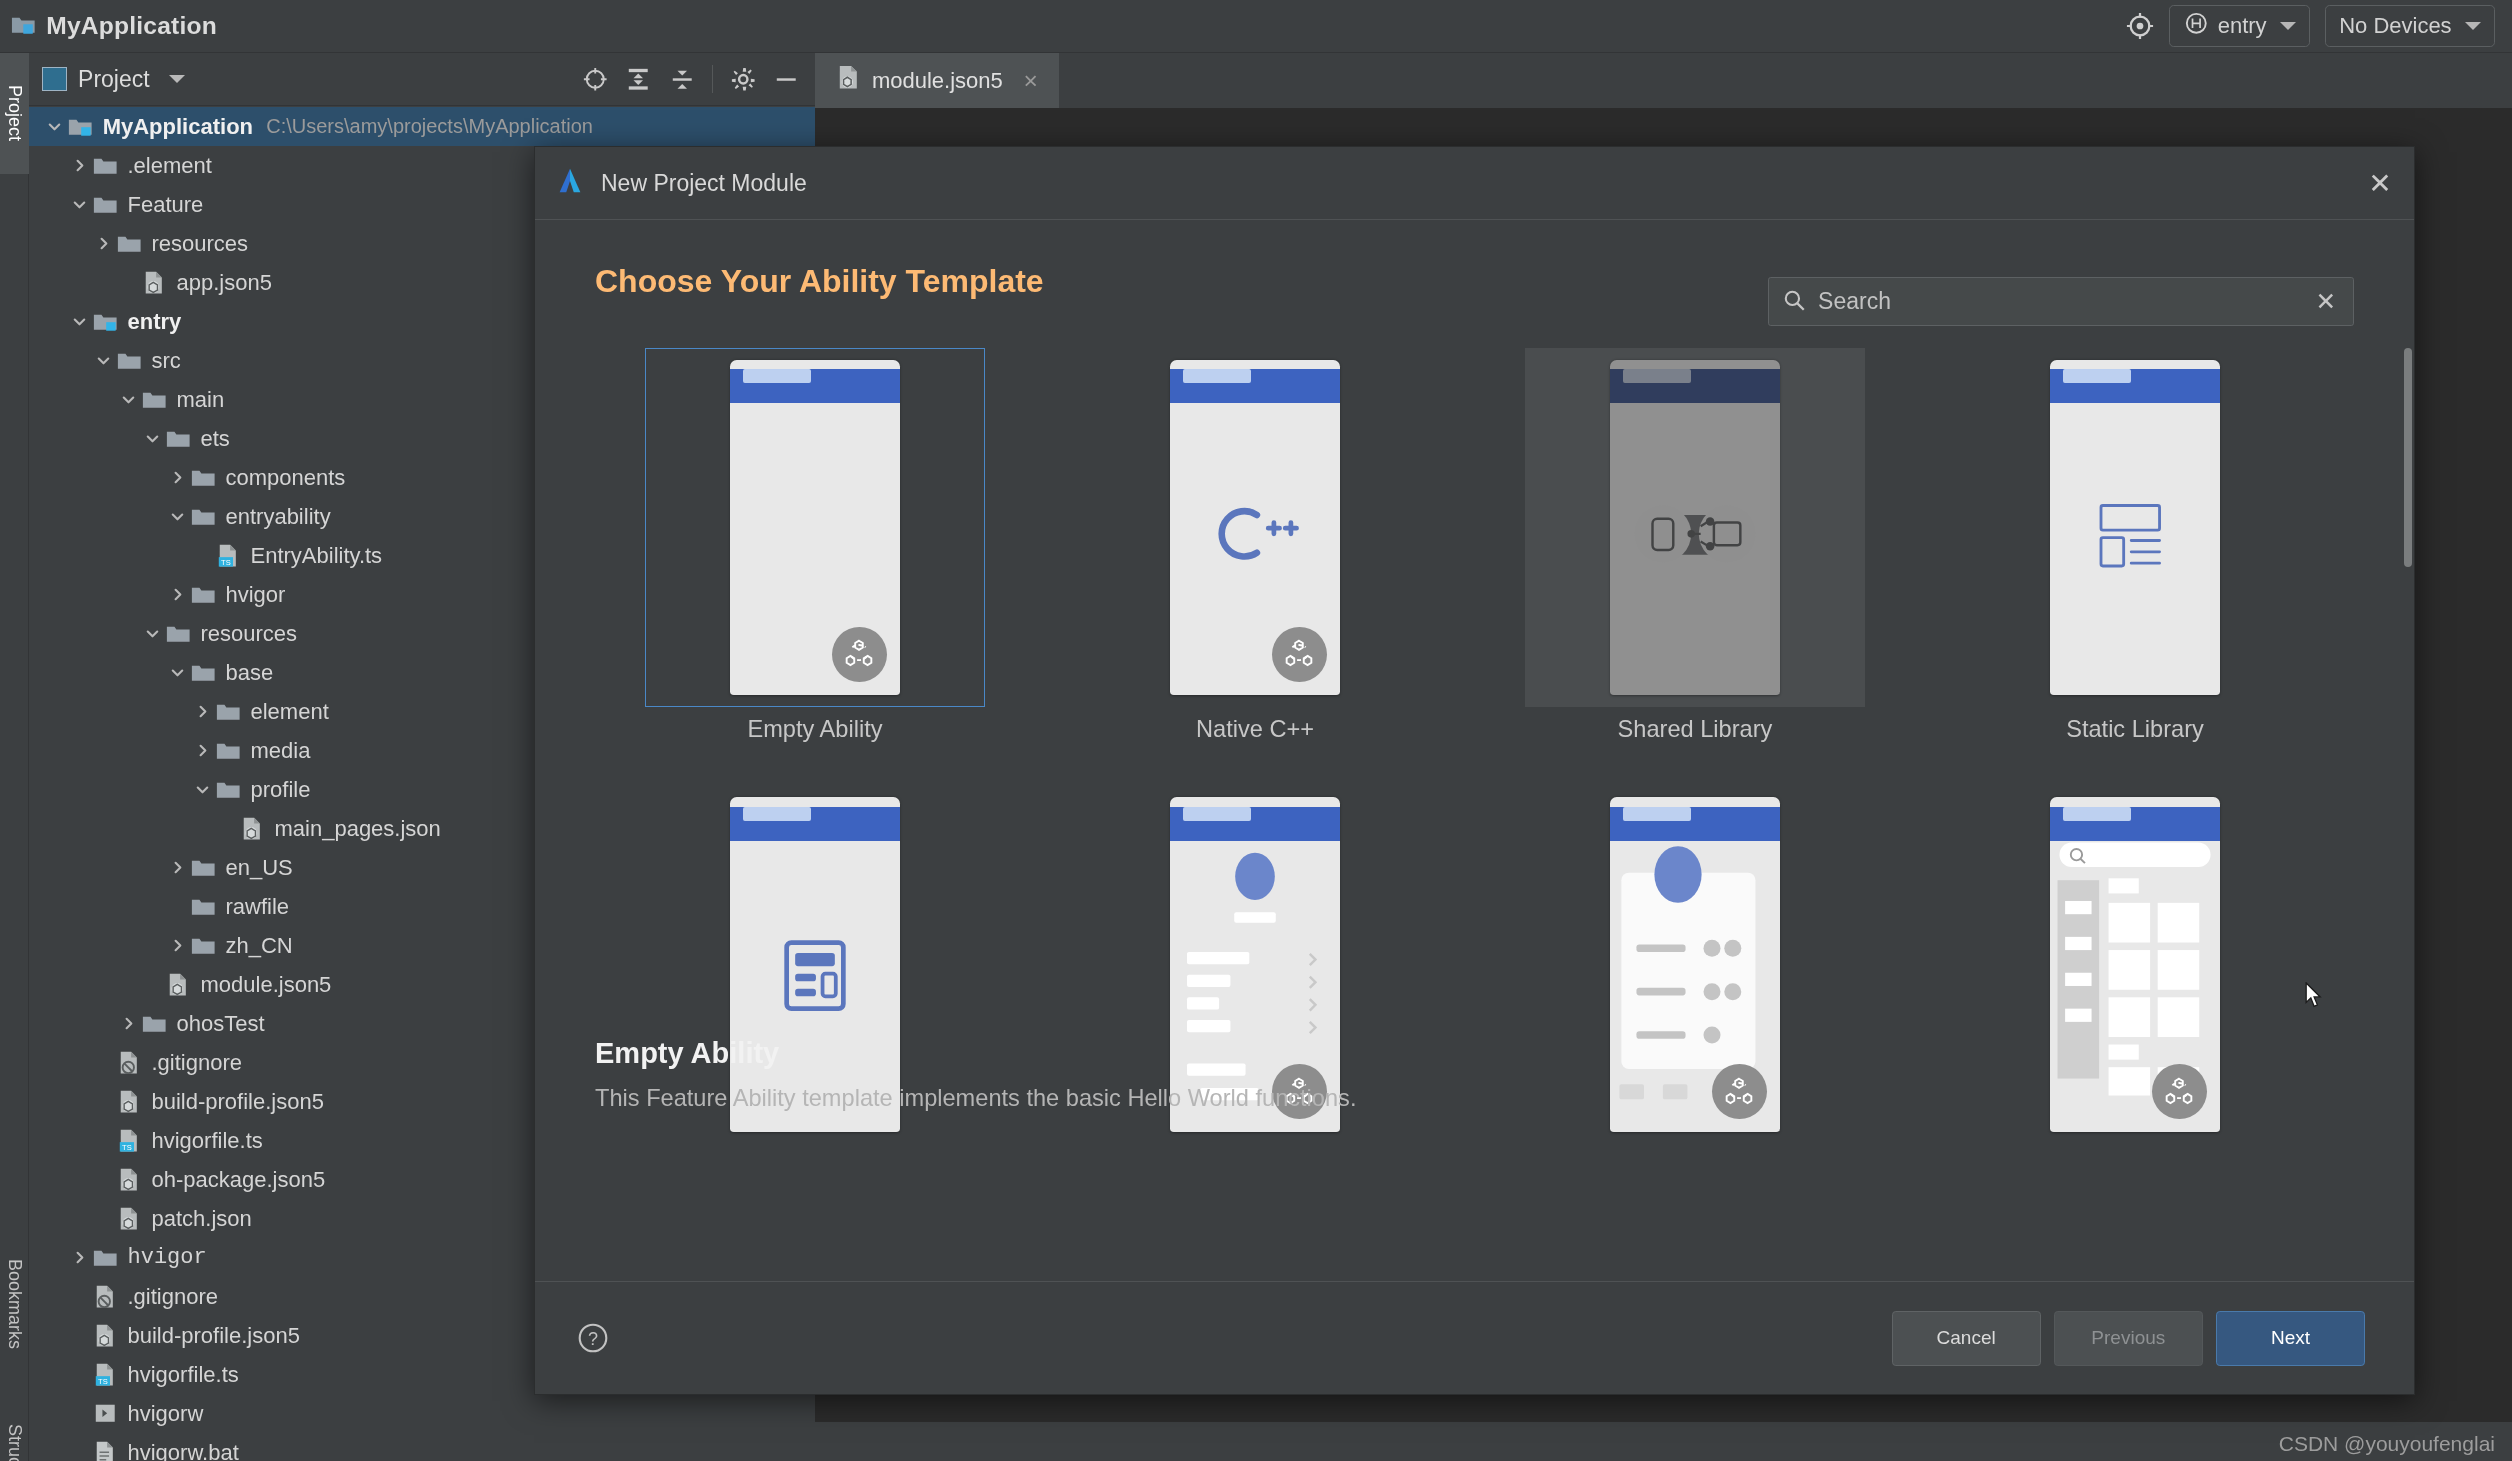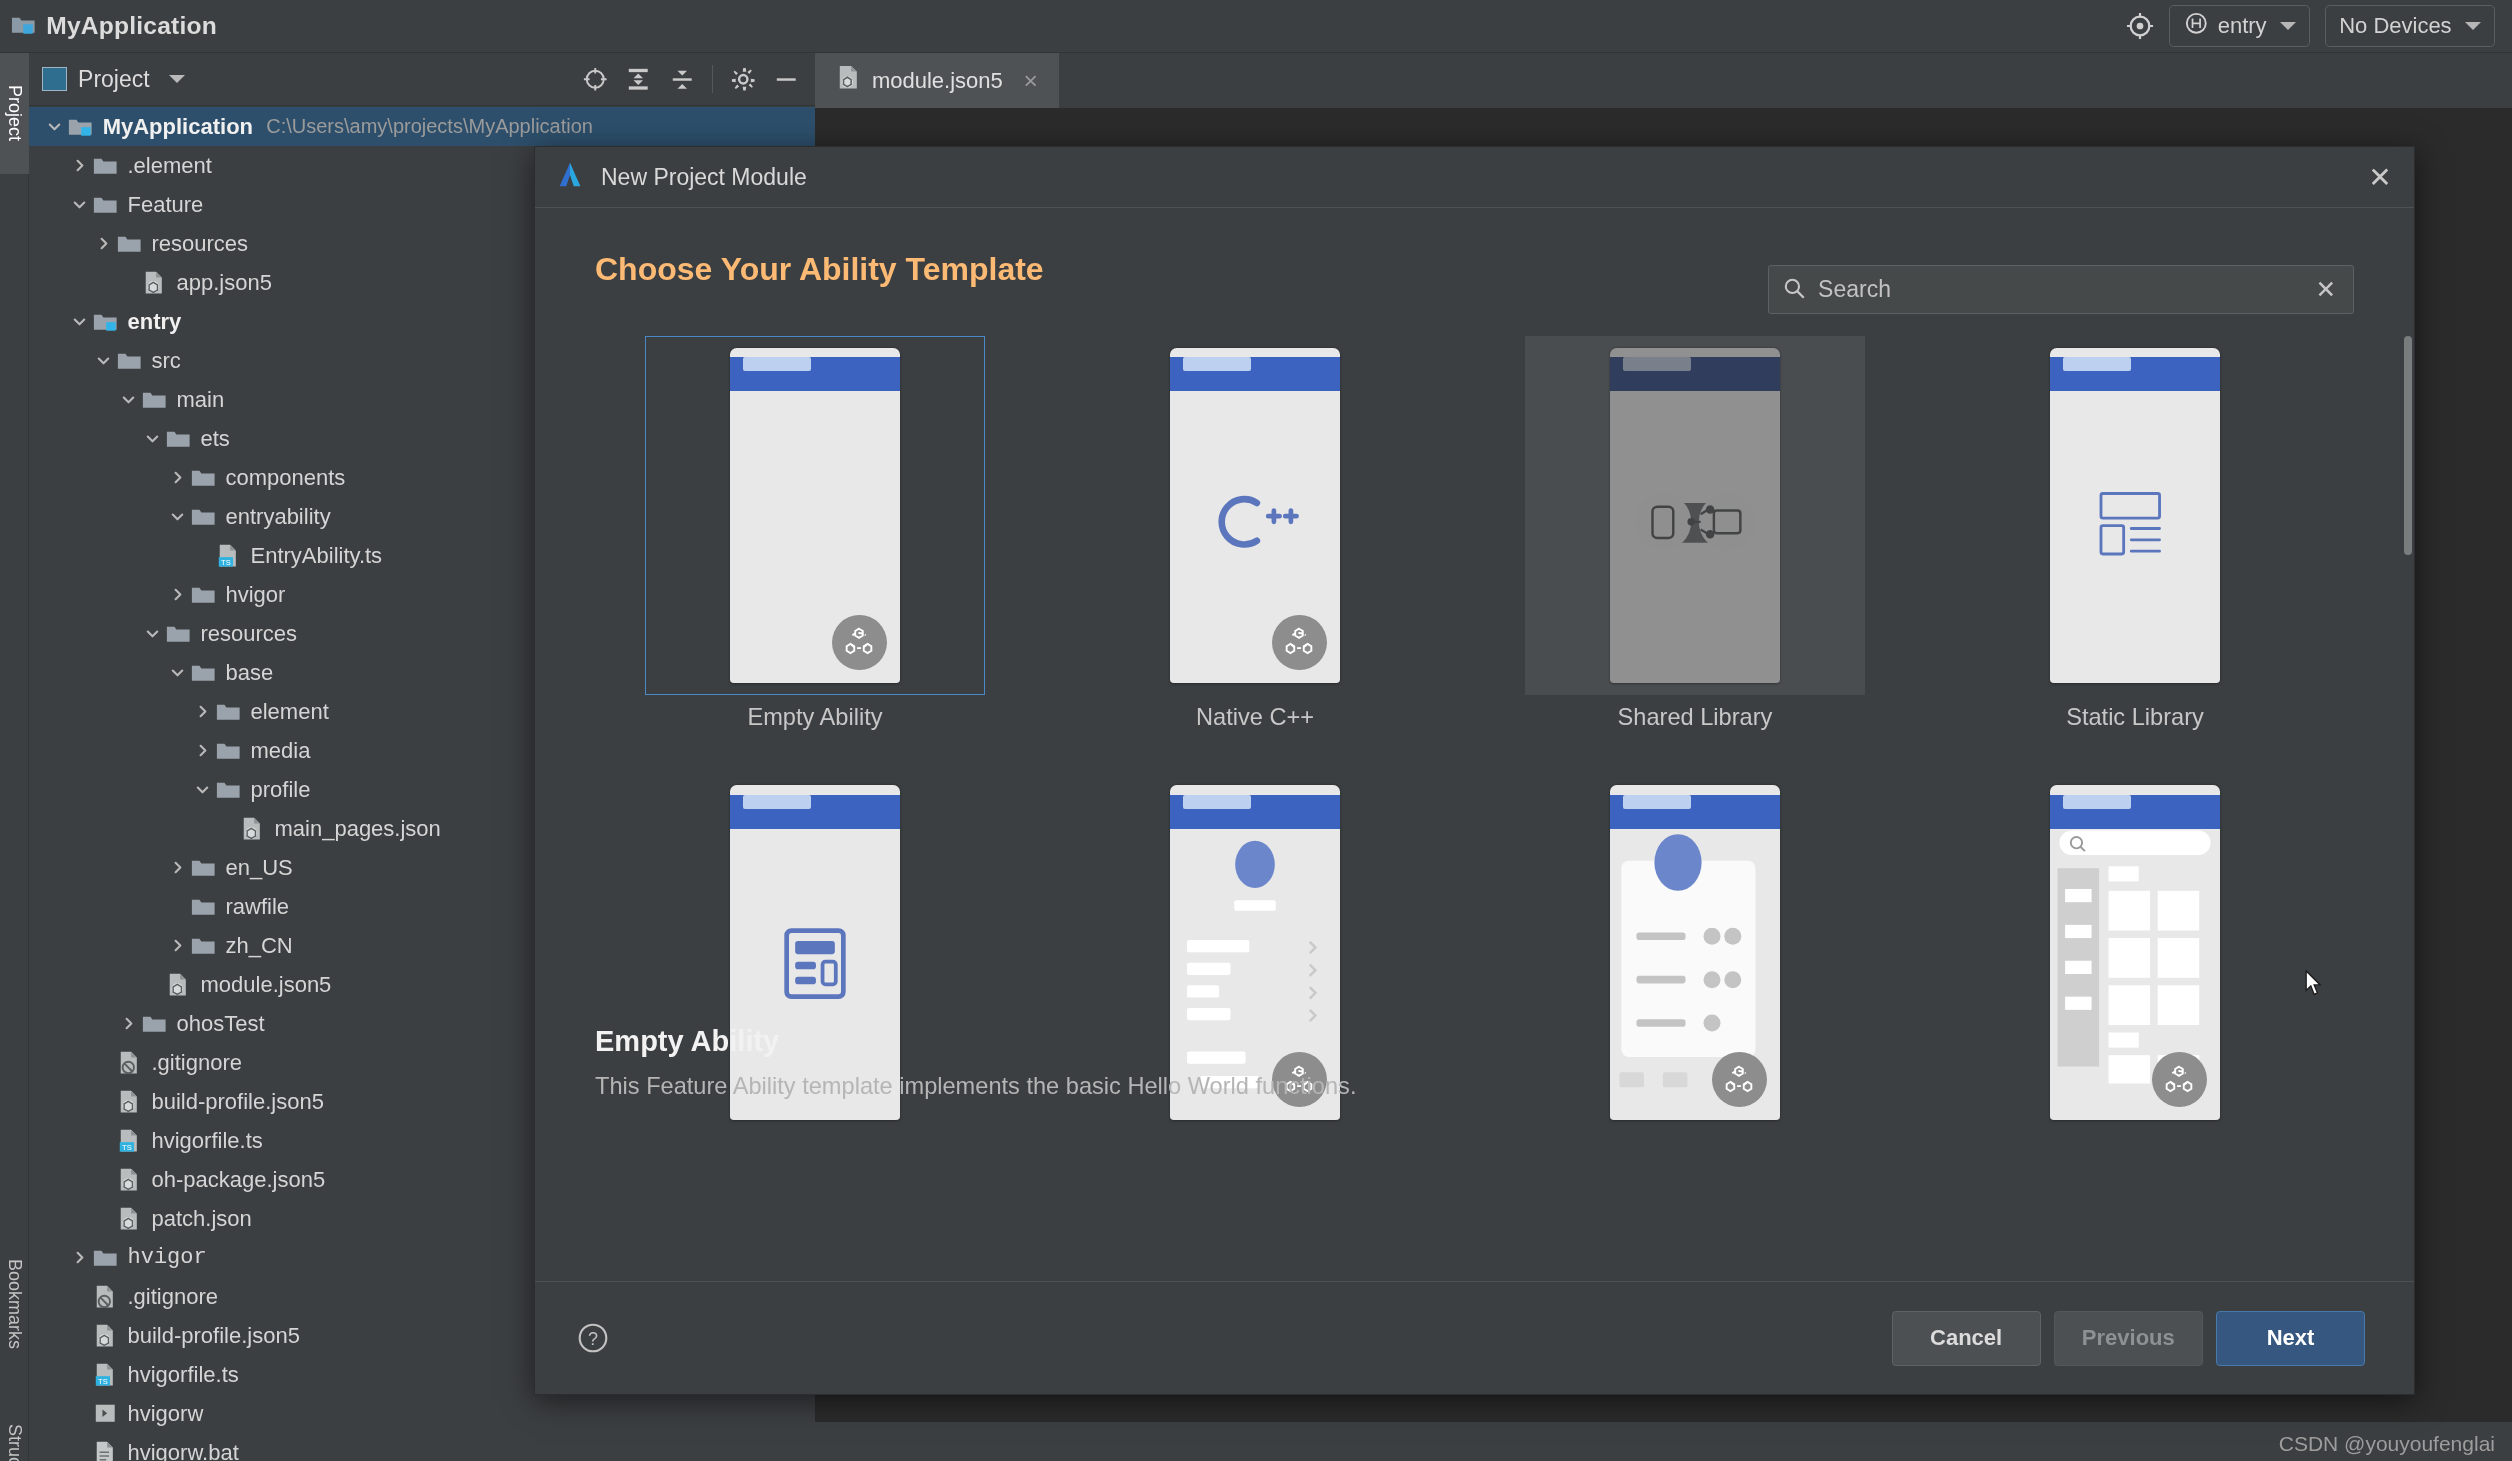--- a/index.html
+++ b/index.html
@@ -78,21 +78,21 @@
   .status-bar { position:absolute; left: 0; bottom: 0; width: 1697px; height: 40px; background: #3c3f41; }
   .watermark { position: absolute; right: 17px; bottom: 5.7px; color: #9d9d9d; font-size: 21px; }
 
   
   .dialog {
     position: absolute; left: 534px; top: 146px; width: 1881px; height: 1249px;
     background: #3c3f41; border: 0.9px solid #2b2d2e;
     box-shadow: 0 5.7px 28px rgba(0,0,0,.55);
     display: flex; flex-direction: column;
   }
-  .dlg-titlebar { height: 61px; display: flex; align-items: center; padding: 0 15px 0 19px; border-bottom: 0.9px solid #4f5254; }
+  .dlg-titlebar { height: 73px; display: flex; align-items: center; padding: 0 15px 0 19px; border-bottom: 0.9px solid #4f5254; }
   .dlg-title { color: #d9d9d9; font-size: 23px; margin-left: 15px; }
   .dlg-close { margin-left: auto; width: 38px; height: 38px; display: flex; align-items: center; justify-content: center; color: #c9c9c9; font-size: 28px; }
   .dlg-body { position: relative; flex: 1; padding: 0 60px; }
   .heading { color: #fdba74; font-size: 32px; font-weight: 700; margin-top: 43px; }
 
   .search-wrap {
     position: absolute; right: 60px; top: 57px; width: 586px; height: 49px;
     background: #45494a; border: 0.9px solid #5d6163; border-radius: 2.8px;
     display: flex; align-items: center; padding: 0 13.2px;
   }
@@ -117,22 +117,22 @@
   .scrollbar-track { position: absolute; right: 0px; top: 128px; width: 11.3px; height: 652px; }
   .scrollbar-thumb { position: absolute; right: 1.9px; top: 0px; width: 8.5px; height: 219px; background: #7a7d7e; border-radius: 4.7px; }
 
   .detail { position: absolute; left: 60px; top: 817px; width: 1417px; }
   .detail-title { color: #f2f2f2; font-size: 29px; font-weight: 700; }
   .detail-desc { color: #b5b5b5; font-size: 23.6px; margin-top: 15px; }
 
   .dlg-footer { height: 113px; border-top: 0.9px solid #4f5254; display: flex; align-items: center; padding: 0 49px 0 38px; }
   .help-btn { width: 40px; height: 40px; display:flex; align-items:center; justify-content:center; }
   .btns { margin-left: auto; display: flex; align-items: center; gap: 13.2px; }
-  .btn { height: 55px; min-width: 149px; padding: 0 24.6px; border-radius: 3.8px; font-size: 22px;
-         display: flex; align-items: center; justify-content: center; font-weight: bold; }
+  .btn { height: 55px; min-width: 149px; padding: 0 24.6px; border-radius: 3.8px; font-size: 19px;
+         display: flex; align-items: center; justify-content: center; }
   .btn.secondary { background: #4c5052; border: 0.9px solid #5f6365; color: #dcdcdc; }
   .btn.disabled { background: #4c5052; border: 0.9px solid #54585a; color: #8e9193; }
   .btn.primary { background: #365880; border: 0.9px solid #4a7aab; color: #ffffff; }
 
   
   .cursor { position: absolute; left: 1770px; top: 762px; width: 21px; height: 28px; }
 </style>
 </head>
 <body>
 

